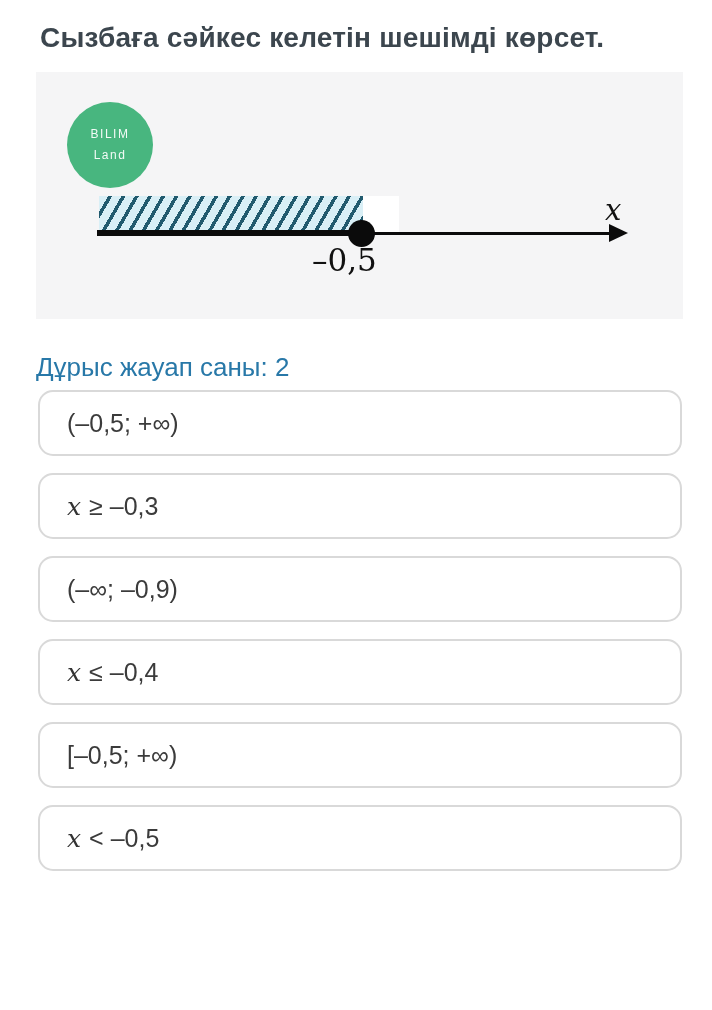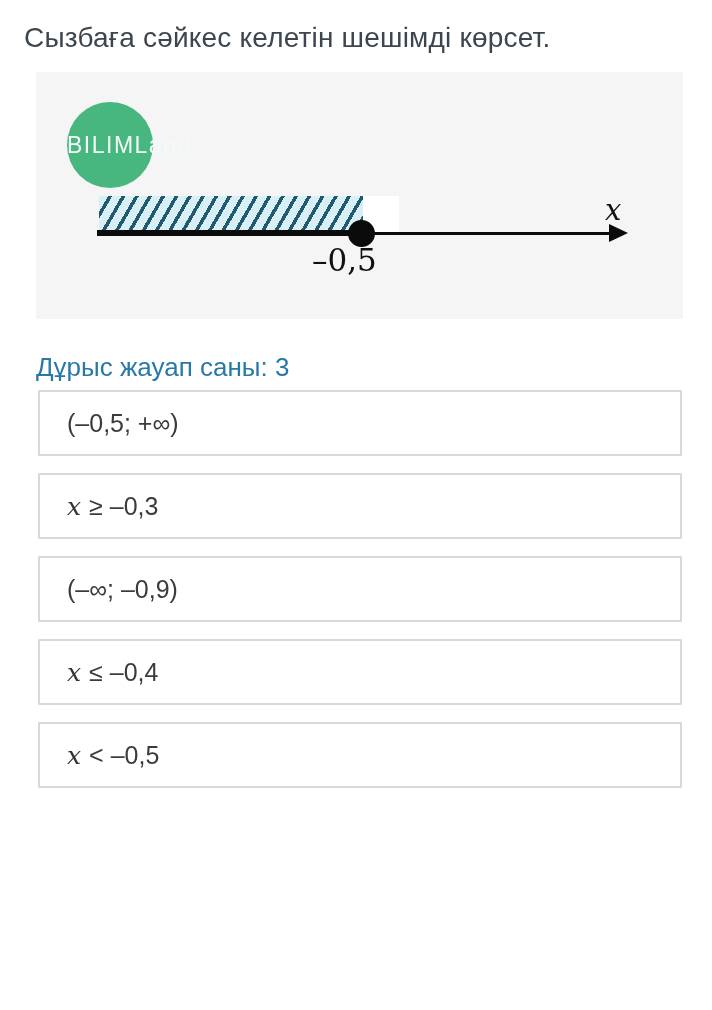--- a/index.html
+++ b/index.html
@@ -11,35 +11,35 @@
     --header-blue:#2878a8;
     --option-border:#d9d9d9;
     --option-text:#3b3b3b;
     --title-color:#3c464e;
   }
   *{margin:0;padding:0;box-sizing:border-box;}
   html,body{width:712px;height:1010px;background:#ffffff;
     font-family:"Liberation Sans",sans-serif;overflow:hidden;position:relative;}
 
   .page-title{
-    position:absolute;left:24px;top:22px;width:650px;
-    font-size:28px;font-weight:400;color:var(--title-color);
+    position:absolute;left:40px;top:22px;width:650px;
+    font-size:28px;font-weight:700;color:var(--title-color);
     letter-spacing:.2px;
   }
 
   
   .figure{
     position:absolute;left:36px;top:72px;width:647px;height:247px;
     background:var(--figure-bg);
   }
   .logo{
     position:absolute;left:31px;top:30px;width:86px;height:86px;
     border-radius:50%;background:var(--logo-green);
-    display:flex;flex-direction:row;align-items:center;justify-content:space-between;
-    color:#f2fbf6;font-size:23px;letter-spacing:1.5px;line-height:21px;
+    display:flex;flex-direction:column;align-items:center;justify-content:center;
+    color:#f2fbf6;font-size:12px;letter-spacing:1.5px;line-height:21px;
   }
   .hatch{
     position:absolute;left:63px;top:124px;width:264px;height:36px;
     background-color:var(--hatch-bg);
     background-image:repeating-linear-gradient(120deg,
       rgba(0,0,0,0) 0px, rgba(0,0,0,0) 8px,
       var(--hatch-line) 8px, var(--hatch-line) 11.5px);
   }
   .white-patch{
     position:absolute;left:327px;top:124px;width:36px;height:36px;background:#ffffff;
@@ -71,21 +71,21 @@
   
   .answer-count{
     position:absolute;left:36px;top:352px;
     font-size:26px;color:var(--header-blue);
   }
   .options-list{
     position:absolute;left:38px;top:390px;width:644px;
   }
   .answer-option{
     width:644px;height:66px;margin-bottom:17px;
-    background:#ffffff;border:2px solid var(--option-border);border-radius:1px;
+    background:#ffffff;border:2px solid var(--option-border);border-radius:15px;
     display:flex;align-items:center;padding-left:27px;
     font-size:25px;color:var(--option-text);cursor:pointer;
   }
   .option-math-var{
     font-family:"DejaVu Serif",serif;font-style:italic;font-size:25px;
     margin-right:8px;color:#333333;
   }
 </style>
 </head>
 <body>
@@ -100,21 +100,21 @@
   <div class="hatch"></div>
   <div class="white-patch"></div>
   <div class="axis-line"></div>
   <div class="axis-line-bold"></div>
   <div class="arrowhead"></div>
   <div class="point-dot"></div>
   <div class="point-label">–0,5</div>
   <div class="axis-label">x</div>
 </div>
 
-<div class="answer-count">Дұрыс жауап саны: 3</div>
+<div class="answer-count">Дұрыс жауап саны: 2</div>
 
 <div class="options-list">
   <div class="answer-option">
 
     <span class="option-text">(–0,5; +∞)</span>
   </div>
 
   <div class="answer-option">
     <span class="option-math-var">x</span>
     <span class="option-text">≥ –0,3</span>
@@ -123,19 +123,23 @@
   <div class="answer-option">
 
     <span class="option-text">(–∞; –0,9)</span>
   </div>
 
   <div class="answer-option">
     <span class="option-math-var">x</span>
     <span class="option-text">≤ –0,4</span>
   </div>
 
+  <div class="answer-option">
+
+    <span class="option-text">[–0,5; +∞)</span>
+  </div>
 
 
   <div class="answer-option">
     <span class="option-math-var">x</span>
     <span class="option-text">&lt; –0,5</span>
   </div>
 </div>
 
 </body></html>

